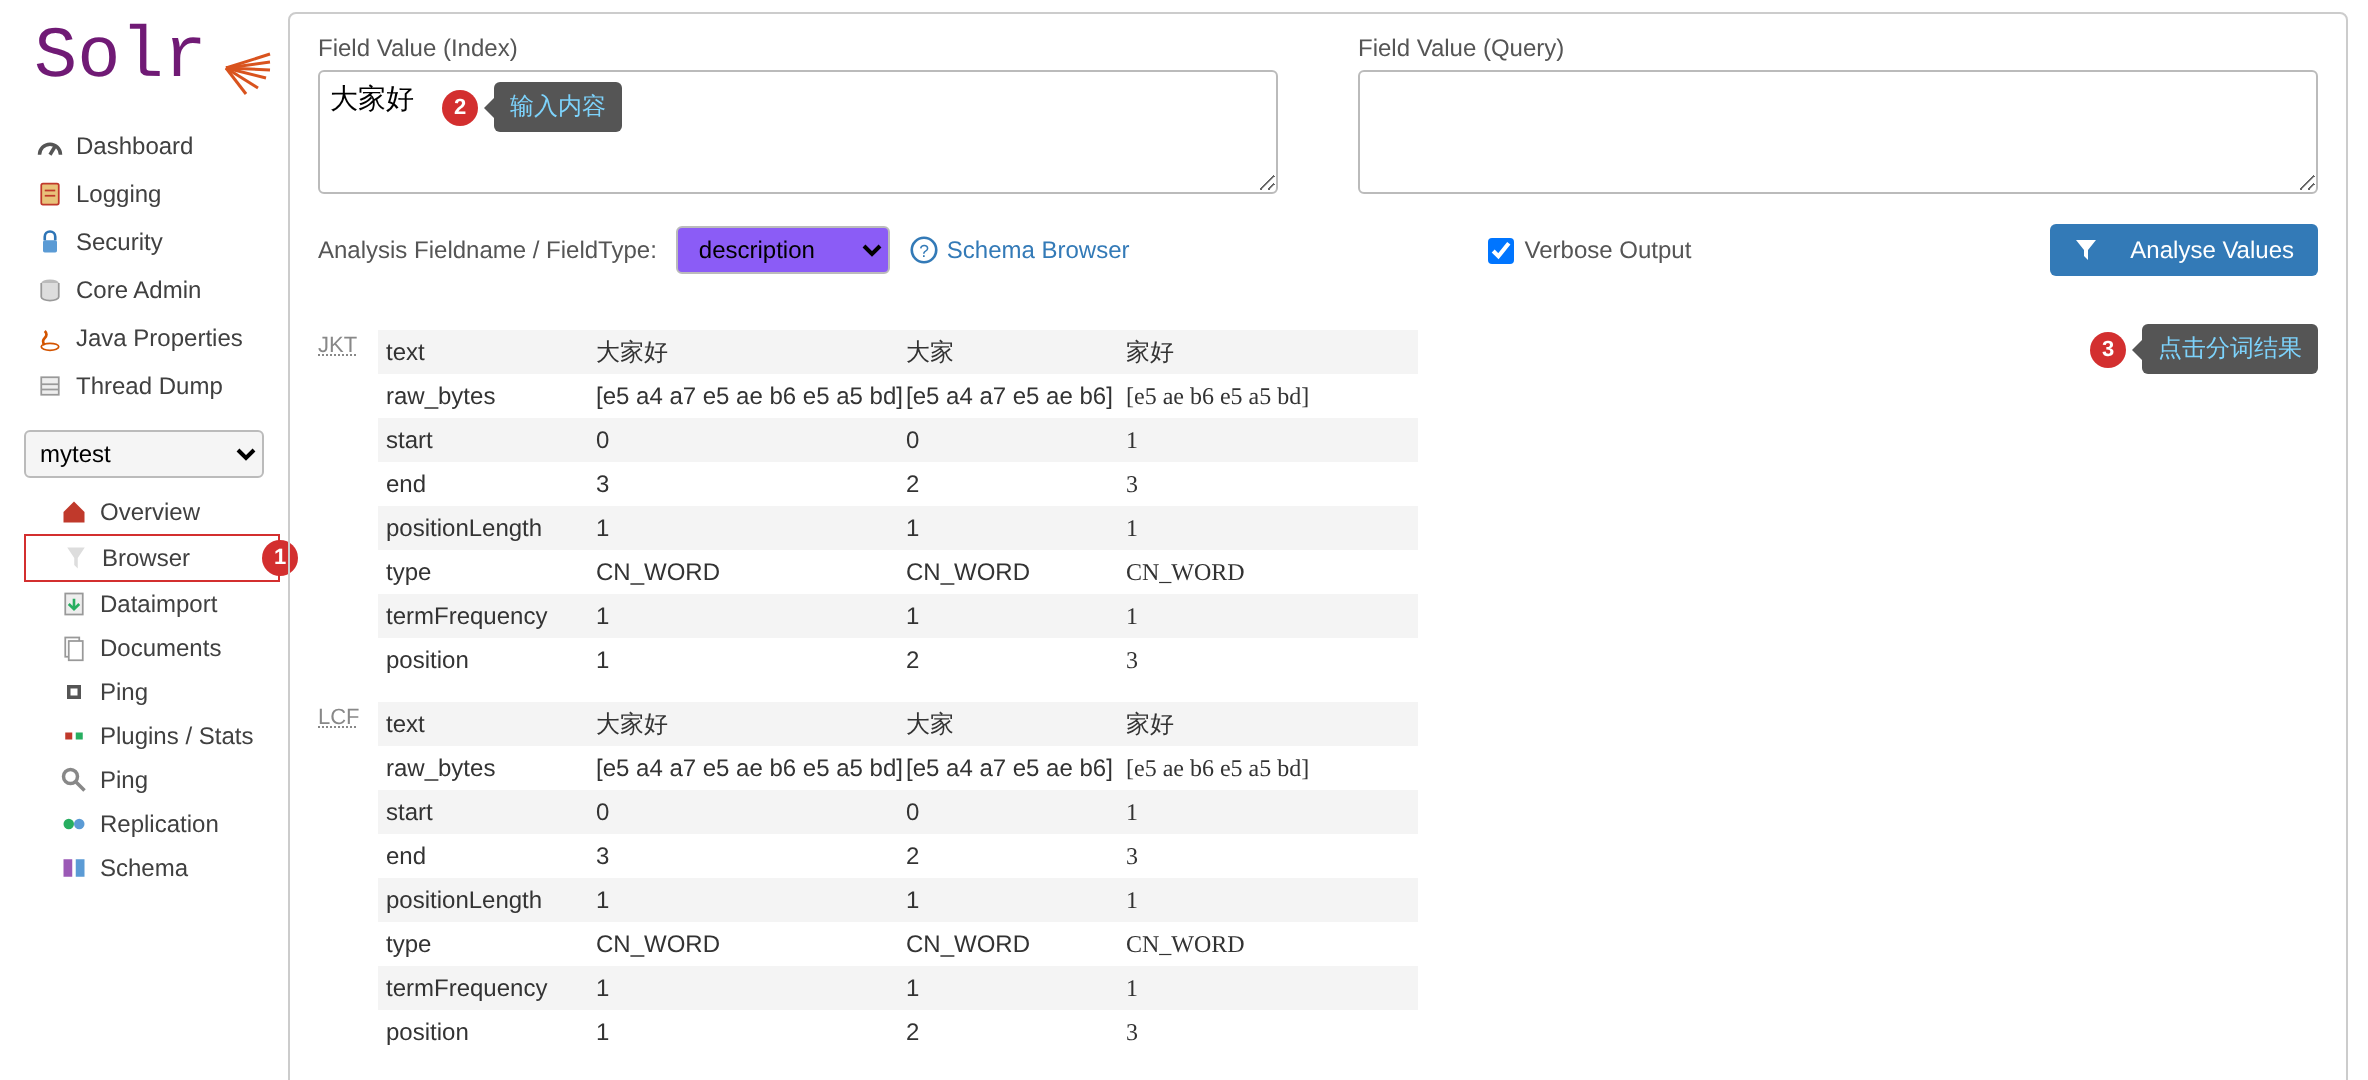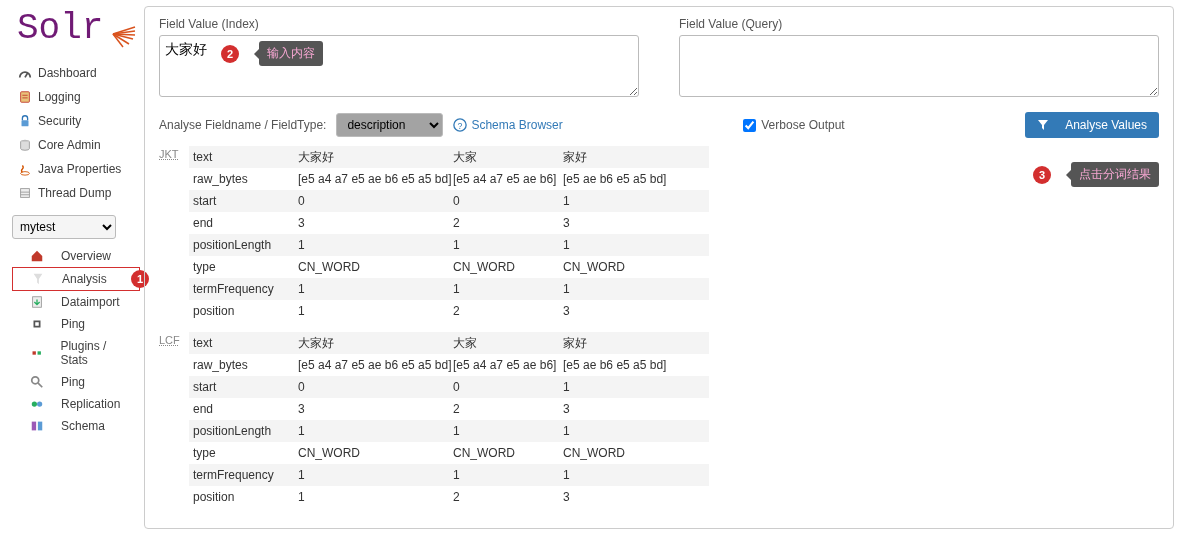--- a/index.html
+++ b/index.html
@@ -4,48 +4,48 @@
 <style>
 * { box-sizing: border-box; margin: 0; padding: 0; }
 body { font-family: "Helvetica Neue", Arial, sans-serif; font-size: 12px; color: #333; background: #fff; width: 1184px; }
 .wrapper { display: flex; }
 .sidebar { width: 140px; padding: 8px 0 8px 12px; }
 .logo { font-family: Liberation Mono, monospace; font-size: 36px; color: #701a75; display: flex; align-items: flex-end; margin-bottom: 12px; padding-left: 5px; }
 .logo svg { margin-left: 4px; }
 .nav { list-style: none; }
 .nav li { padding: 5px 6px; display: flex; align-items: center; gap: 6px; cursor: pointer; color: #404040; text-align: right; }
 .selector { margin: 10px 6px 6px 0; }
-.selector select { width: 104px; padding: 3px; border: 1px solid #bbb; border-radius: 3px; background: #f5f5f5; font-size: 12px; }
+.selector select { width: 120px; padding: 3px; border: 1px solid #bbb; border-radius: 3px; background: #f5f5f5; font-size: 12px; }
 .submenu { list-style: none; margin-top: 4px; }
-.submenu li { padding: 4px 6px 4px 18px; display: flex; align-items: center; gap: 17px; cursor: pointer; color: #404040; font-size: 12px; }
+.submenu li { padding: 4px 6px 4px 18px; display: flex; align-items: center; gap: 6px; cursor: pointer; color: #404040; font-size: 12px; }
 .main { flex: 1; border: 1px solid #ccc; border-radius: 4px; margin: 6px 10px 6px 4px; padding: 10px 14px; position: relative; }
 .top-row { display: flex; gap: 40px; }
 .field-col { flex: 1; position: relative; }
 .field-label { font-size: 12px; color: #555; margin-bottom: 4px; }
 textarea { width: 100%; height: 62px; border: 1px solid #bbb; border-radius: 3px; padding: 5px; font-size: 14px; resize: both; font-family: inherit; }
 .mid-row { display: flex; align-items: center; margin-top: 12px; gap: 10px; }
 .mid-row .lbl { font-size: 12px; color: #555; }
-.mid-row select { padding: 3px 20px 3px 6px; border: 1px solid #bbb; border-radius: 3px; background: #a3a3a3; font-size: 12px; }
+.mid-row select { padding: 3px 20px 3px 6px; border: 1px solid #bbb; border-radius: 3px; background: #8b5cf6; font-size: 12px; }
 .schema-link { color: #337ab7; font-size: 12px; display: flex; align-items: center; gap: 4px; }
 .verbose { margin-left: auto; display: flex; align-items: center; gap: 5px; color: #555; }
 .analyse-btn { margin-left: auto; background: #337ab7; color: #fff; border: none; padding: 6px 12px; border-radius: 3px; font-size: 12px; display: flex; align-items: center; gap: 16px; cursor: pointer; }
-.results { margin-top: 8px; }
+.results { margin-top: 27px; }
 .blk { display: flex; margin-bottom: 10px; }
 .blk-label { width: 30px; color: #888; font-size: 11px; text-decoration: underline dotted; padding-top: 2px; }
 .blk-table { display: flex; }
 .keys { width: 105px; }
 .keys div, .vals div { padding: 2px 4px; font-size: 12px; line-height: 18px; white-space: nowrap; }
 .vals { width: 150px; }
 .keys div:nth-child(odd), .vals div:nth-child(odd) { background: #f4f4f4; }
 .vals.c1 { width: 155px; }
 .vals.c2 { width: 110px; }
-.vals.c3 { width: 150px; }
+.vals.c3 { width: 150px; font-family: Liberation Serif, serif; }
 .annot { position: absolute; display: flex; align-items: center; z-index: 10; }
 .annot-num { width: 18px; height: 18px; border-radius: 50%; background: #d32f2f; color: #fff; font-size: 11px; display: flex; align-items: center; justify-content: center; font-weight: bold; }
-.annot-txt { background: #555; color: #f9a8d4; padding: 4px 8px; font-size: 12px; border-radius: 3px; margin-left: 20px; position: relative; }
+.annot-txt { background: #555; color: #7dd3fc; padding: 4px 8px; font-size: 12px; border-radius: 3px; margin-left: 8px; position: relative; }
 .annot-txt::before { content: ""; position: absolute; left: -5px; top: 50%; transform: translateY(-50%); border: 5px solid transparent; border-right-color: #555; border-left: none; }
 .ico { width: 14px; height: 14px; display: inline-block; }
 </style>
 </head>
 <body>
 
 <div class="wrapper">
   <div class="sidebar">
     <div class="logo">
       <span>Solr</span>
@@ -115,29 +115,36 @@
         <li>
           <svg class="ico" viewBox="0 0 16 16">
             <path d="M2 8 L8 2 L14 8 L14 14 L2 14 Z" fill="#c0392b"></path>
           </svg>
           <span>Overview</span>
         </li>
         <li class="highlighted" style="position: relative; border: 1px solid rgb(211, 47, 47);">
           <svg class="ico" viewBox="0 0 16 16">
             <path d="M3 2 L13 2 L9 8 L9 14 L7 12 L7 8 Z" fill="#ddd"></path>
           </svg>
-          <span>Analysis</span>
+          <span>Browser</span>
           <div class="annot-num" style="position: absolute; right: -10px; top: 2px;">1</div>
         </li>
         <li>
           <svg class="ico" viewBox="0 0 16 16">
             <rect x="3" y="2" width="10" height="12" fill="#eee" stroke="#999"></rect>
             <path d="M8 5 L8 10 M5 8 L8 11 L11 8" fill="none" stroke="#27ae60" stroke-width="1.5"></path>
           </svg>
           <span>Dataimport</span>
+        </li>
+        <li>
+          <svg class="ico" viewBox="0 0 16 16">
+            <rect x="3" y="2" width="8" height="11" fill="#fff" stroke="#999"></rect>
+            <rect x="5" y="4" width="8" height="11" fill="#fff" stroke="#999"></rect>
+          </svg>
+          <span>Documents</span>
         </li>
         <li>
           <svg class="ico" viewBox="0 0 16 16">
             <rect x="4" y="4" width="8" height="8" fill="#555"></rect>
             <rect x="6" y="6" width="4" height="4" fill="#fff"></rect>
           </svg>
           <span>Ping</span>
         </li>
         <li>
           <svg class="ico" viewBox="0 0 16 16">
@@ -180,21 +187,21 @@
           <div class="annot-txt">输入内容</div>
         </div>
       </div>
       <div class="field-col">
         <div class="field-label">Field Value (Query)</div>
         <textarea style=""></textarea>
       </div>
     </div>
 
     <div class="mid-row">
-      <span class="lbl">Analyse Fieldname / FieldType:</span>
+      <span class="lbl">Analysis Fieldname / FieldType:</span>
       <select>
         <option>description</option>
       </select>
       <a class="schema-link">
         <svg class="ico" viewBox="0 0 16 16">
             <circle cx="8" cy="8" r="7" fill="none" stroke="#337ab7" stroke-width="1.5"></circle>
             <text x="8" y="12" text-anchor="middle" font-size="10" fill="#337ab7">?</text>
           </svg>
         <span>Schema Browser</span>
       </a>

